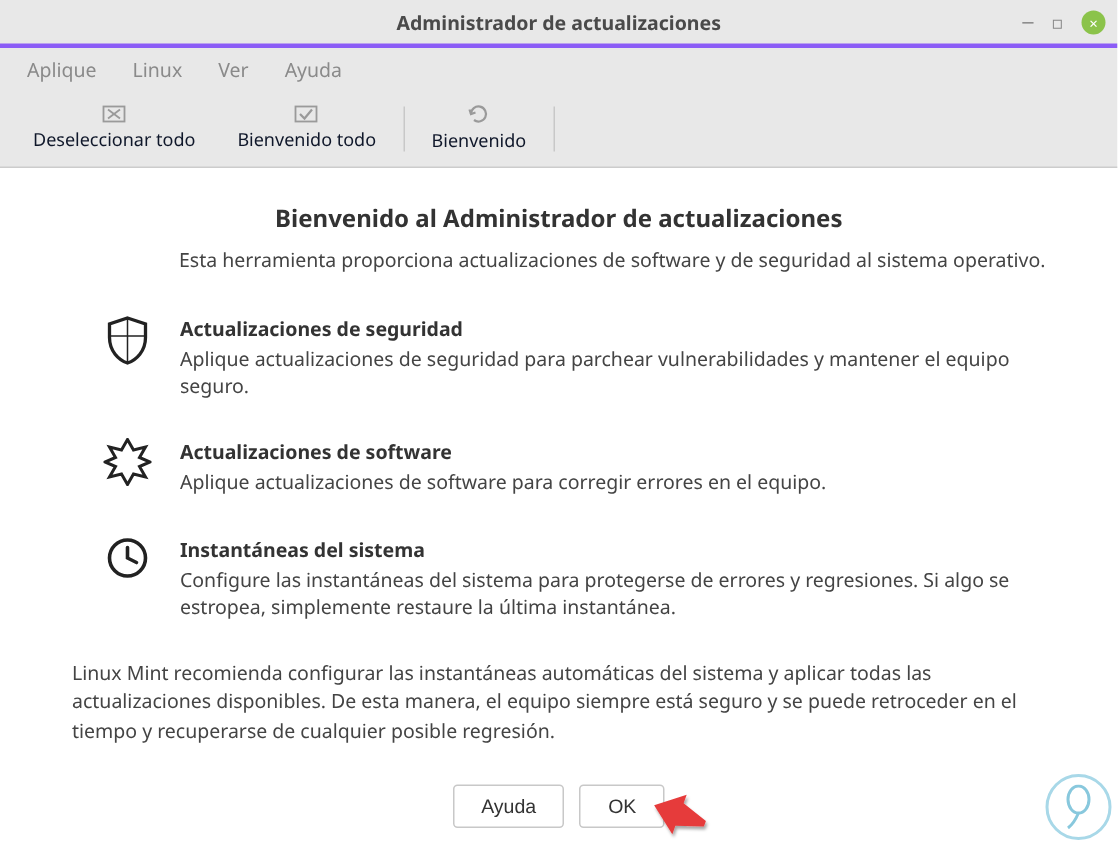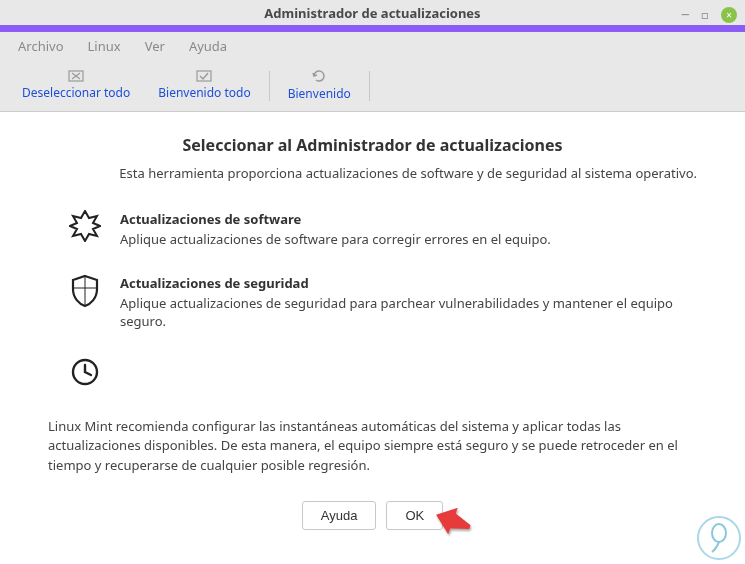--- a/index.html
+++ b/index.html
@@ -14,21 +14,21 @@
       position: relative;
     }
     
     .titlebar {
       height: 32px;
       background: #e8e8e8;
       display: flex;
       align-items: center;
       justify-content: center;
       position: relative;
-      border-bottom: 7px solid #8b5cf6;
+      border-bottom: 3px solid #8b5cf6;
     }
     .titlebar-title {
       font-weight: bold;
       font-size: 13px;
       color: #4a4a4a;
     }
     .win-controls {
       position: absolute;
       right: 8px;
       top: 6px;
@@ -66,21 +66,21 @@
       align-items: center;
       padding: 0 8px;
       border-bottom: 1px solid #ccc;
     }
     .toolbar-btn {
       display: flex;
       flex-direction: column;
       align-items: center;
       justify-content: space-between;
       padding: 4px 14px;
-      color: #1d4ed8;
+      color: #0f172a;
       font-size: 12px;
       cursor: pointer;
       gap: 2px;
     }
     .toolbar-icon { font-size: 14px; color: #9a9a9a; }
     .toolbar-sep { width: 1px; height: 30px; background: #c8c8c8; margin: 0 4px; }
     
     .content {
       background: #fff;
       padding: 22px 48px 18px 48px;
@@ -161,21 +161,21 @@
 <div class="titlebar">
   <span class="titlebar-title">Administrador de actualizaciones</span>
   <div class="win-controls">
     <span class="win-btn">─</span>
     <span class="win-btn">▫</span>
     <span class="win-close">×</span>
   </div>
 </div>
 
 <div class="menubar">
-  <span class="menu-item">Archivo</span>
+  <span class="menu-item">Aplique</span>
   <span class="menu-item">Linux</span>
   <span class="menu-item">Ver</span>
   <span class="menu-item">Ayuda</span>
 </div>
 
 <div class="toolbar">
   <div class="toolbar-btn">
     <span class="toolbar-icon">
       <svg width="16" height="12" viewBox="0 0 16 12">
           <rect x="1" y="1" width="14" height="10" fill="none" stroke="#9a9a9a" stroke-width="1.2"></rect>
@@ -201,54 +201,58 @@
           <path d="M3 7 A5 5 0 1 1 5 11" fill="none" stroke="#9a9a9a" stroke-width="1.5"></path>
           <polyline points="2,4 3,7 6,6" fill="none" stroke="#9a9a9a" stroke-width="1.5"></polyline>
         </svg>
     </span>
     <span>Bienvenido</span>
   </div>
   <div class="toolbar-sep"></div>
 </div>
 
 <div class="content">
-  <div class="welcome-title">Seleccionar al Administrador de actualizaciones</div>
+  <div class="welcome-title">Bienvenido al Administrador de actualizaciones</div>
   <div class="welcome-sub">Esta herramienta proporciona actualizaciones de software y de seguridad al sistema operativo.</div>
-
-  <div class="feature">
-    <div class="feature-icon">
-      <svg width="32" height="32" viewBox="0 0 32 32">
-          <polygon points="16,1 20,8 28,6 24,13 31,16 24,19 28,26 20,24 16,31 12,24 4,26 8,19 1,16 8,13 4,6 12,8" fill="none" stroke="#222" stroke-width="2"></polygon>
-        </svg>
-    </div>
-    <div class="feature-text">
-      <div class="feature-title">Actualizaciones de software</div>
-      <div class="feature-desc">Aplique actualizaciones de software para corregir errores en el equipo.</div>
-    </div>
-  </div>
 
   <div class="feature">
     <div class="feature-icon">
       <svg width="30" height="34" viewBox="0 0 30 34">
           <path d="M15 2 L27 6 V15 C27 24 21 30 15 32 C9 30 3 24 3 15 V6 Z" fill="none" stroke="#222" stroke-width="2.2"></path>
           <path d="M15 2 V32 M3 14 H27" fill="none" stroke="#222" stroke-width="1"></path>
         </svg>
     </div>
     <div class="feature-text">
       <div class="feature-title">Actualizaciones de seguridad</div>
       <div class="feature-desc">Aplique actualizaciones de seguridad para parchear vulnerabilidades y mantener el equipo seguro.</div>
     </div>
   </div>
 
   <div class="feature">
     <div class="feature-icon">
+      <svg width="32" height="32" viewBox="0 0 32 32">
+          <polygon points="16,1 20,8 28,6 24,13 31,16 24,19 28,26 20,24 16,31 12,24 4,26 8,19 1,16 8,13 4,6 12,8" fill="none" stroke="#222" stroke-width="2"></polygon>
+        </svg>
+    </div>
+    <div class="feature-text">
+      <div class="feature-title">Actualizaciones de software</div>
+      <div class="feature-desc">Aplique actualizaciones de software para corregir errores en el equipo.</div>
+    </div>
+  </div>
+
+  <div class="feature">
+    <div class="feature-icon">
       <svg width="30" height="30" viewBox="0 0 30 30">
           <circle cx="15" cy="15" r="12" fill="none" stroke="#222" stroke-width="2.4"></circle>
           <polyline points="15,8 15,15 21,18" fill="none" stroke="#222" stroke-width="2.4" stroke-linecap="round"></polyline>
         </svg>
+    </div>
+    <div class="feature-text">
+      <div class="feature-title">Instantáneas del sistema</div>
+      <div class="feature-desc">Configure las instantáneas del sistema para protegerse de errores y regresiones. Si algo se estropea, simplemente restaure la última instantánea.</div>
     </div>
   </div>
 
   <div class="footer-note">Linux Mint recomienda configurar las instantáneas automáticas del sistema y aplicar todas las actualizaciones disponibles. De esta manera, el equipo siempre está seguro y se puede retroceder en el tiempo y recuperarse de cualquier posible regresión.</div>
 
   <div class="buttons">
     <button class="btn">Ayuda</button>
     <button class="btn">OK</button>
     <div class="arrow-pointer">
       <svg width="44" height="36" viewBox="0 0 44 36">

